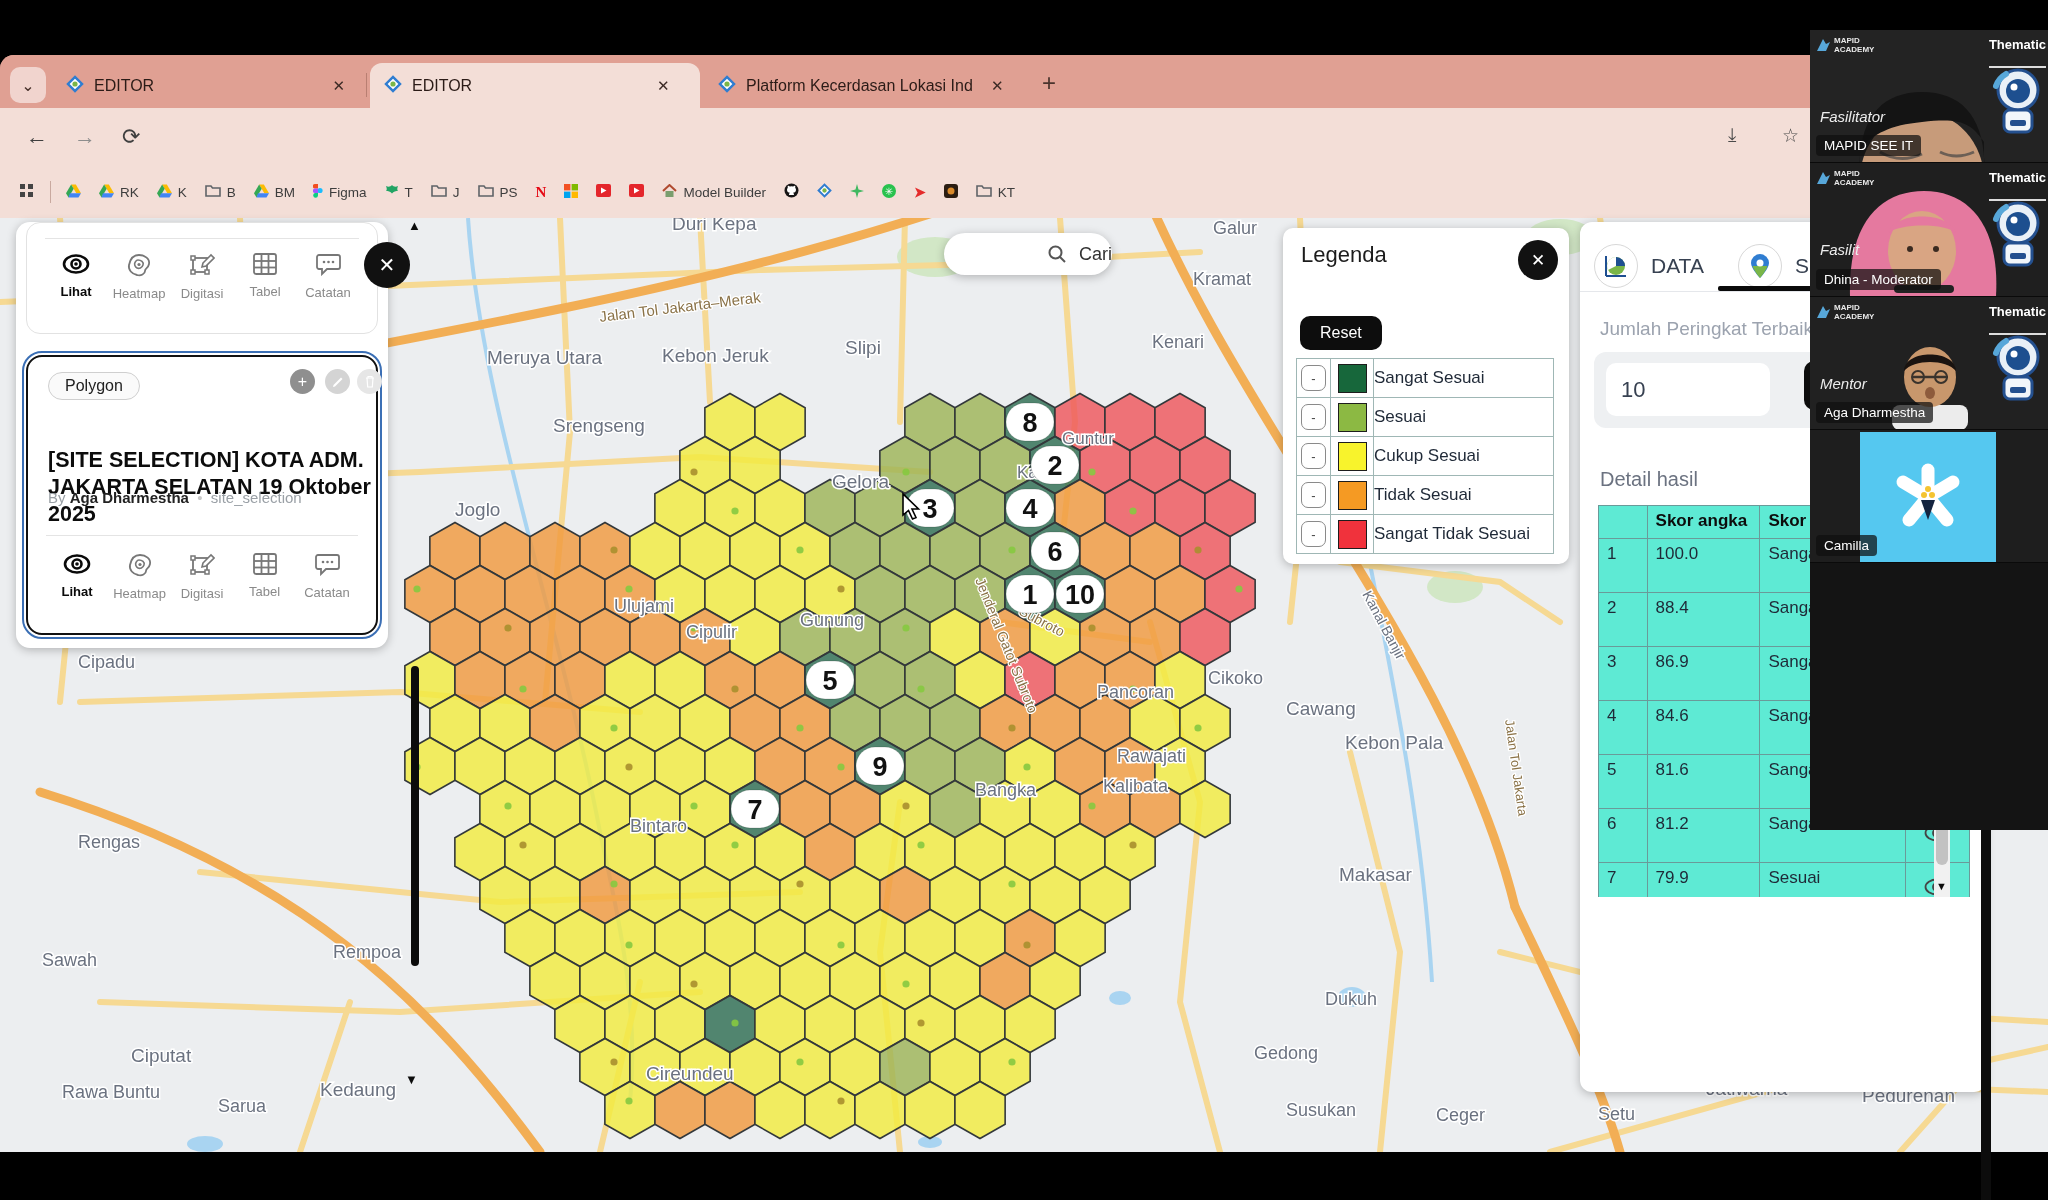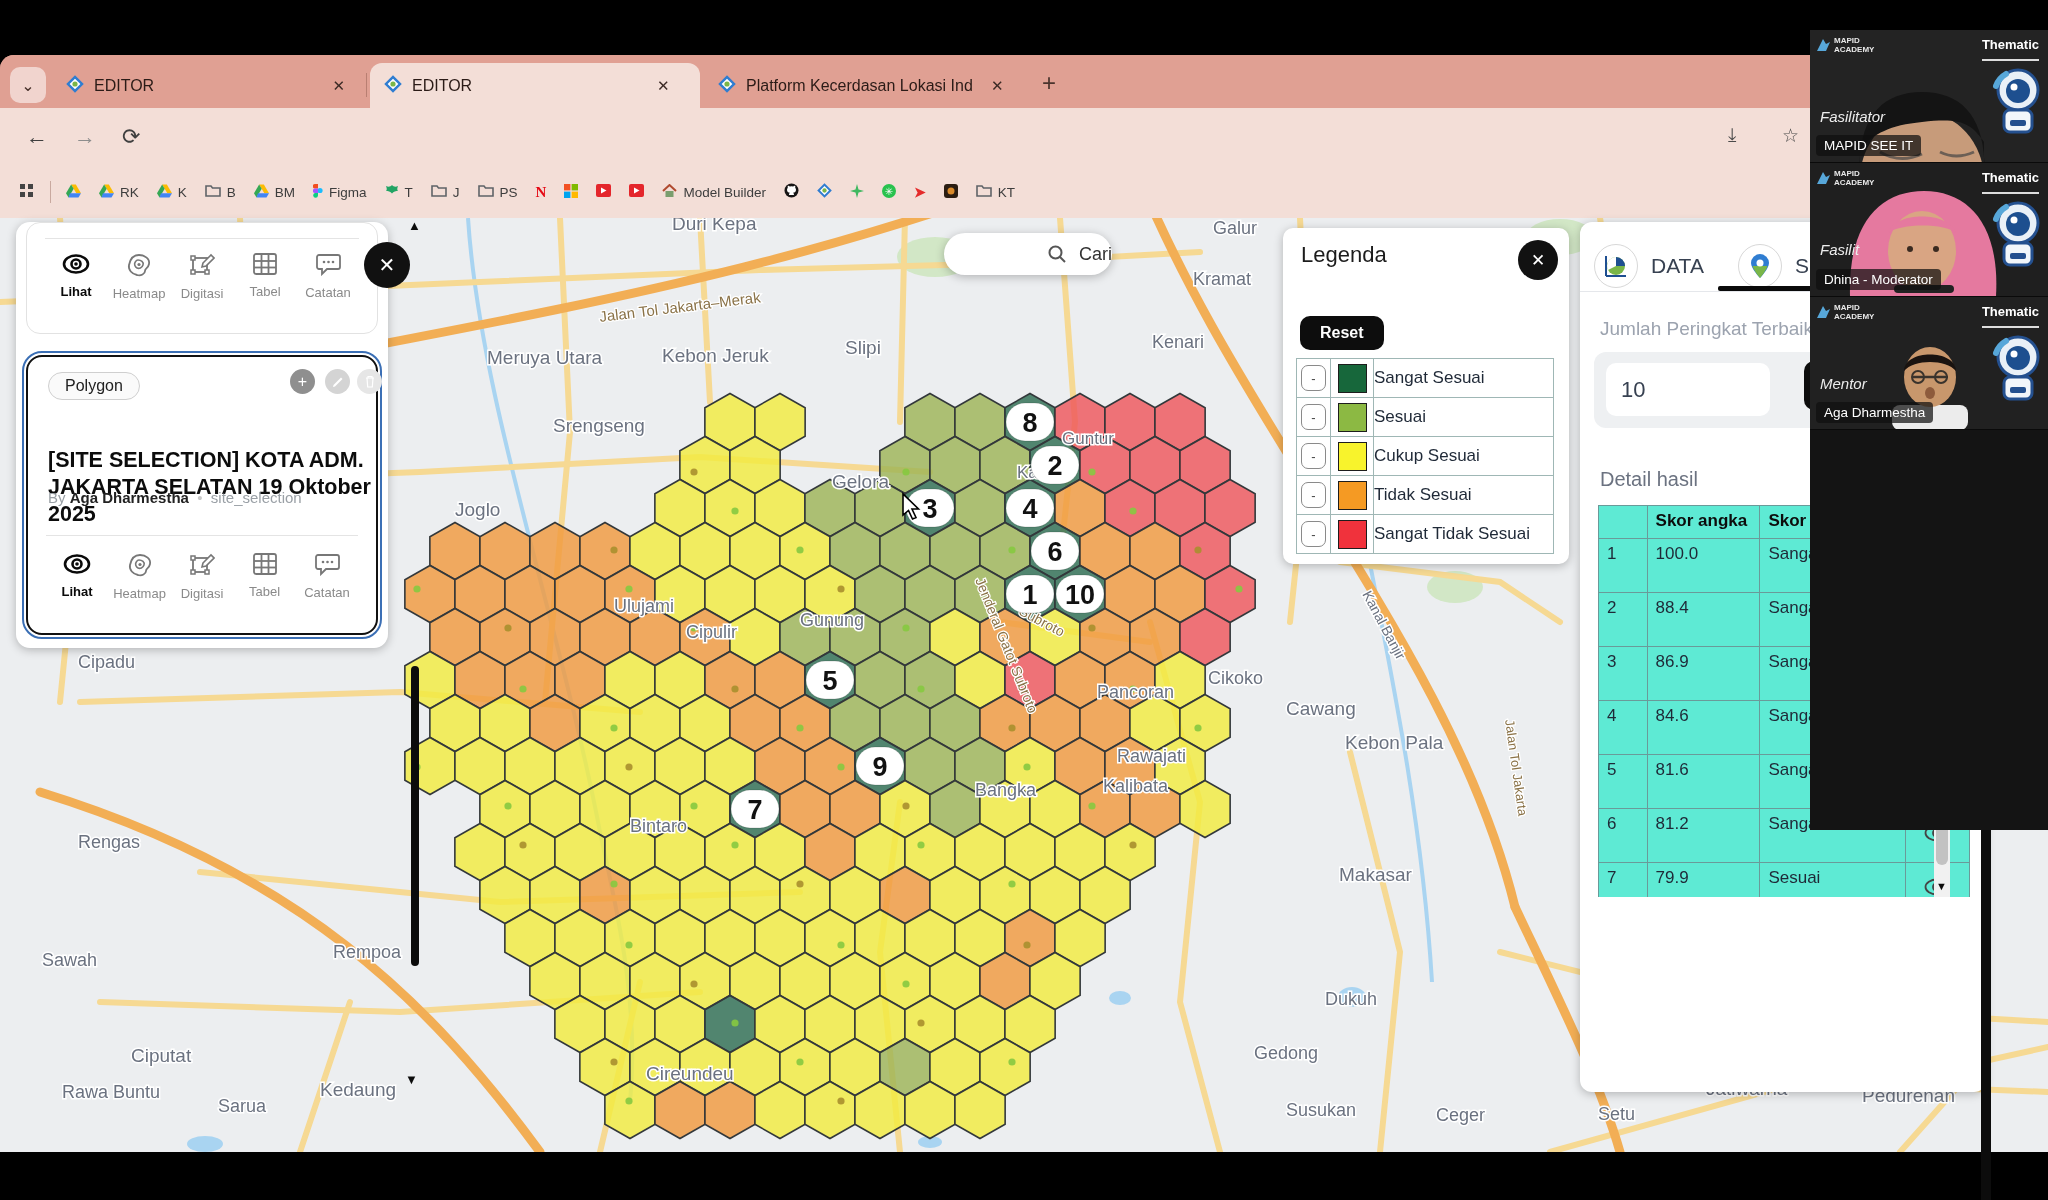--- a/index.html
+++ b/index.html
@@ -51,21 +51,21 @@
   #byline{position:absolute;left:20px;top:132px;font-size:15px;color:#9aa0a6;}
   #byline b{color:#222;}
   .cbtn{position:absolute;top:12px;width:25px;height:25px;border-radius:50%;display:flex;align-items:center;justify-content:center;color:#fff;}
   .divline{position:absolute;left:18px;right:18px;height:1px;background:#e4e4e4;}
   
   #searchpill{left:944px;top:233px;width:168px;height:42px;border-radius:21px;display:flex;align-items:center;justify-content:flex-end;gap:12px;}
   #searchtext{font-size:18px;color:#333;}
   
   #legend{left:1283px;top:228px;width:286px;height:336px;border-radius:10px;}
   #legendtitle{position:absolute;left:18px;top:14px;font-size:22px;color:#1c1c1c;}
-  #resetbtn{position:absolute;left:17px;top:88px;background:#0d0d0d;color:#fff;font-size:16px;font-weight:bold;
+  #resetbtn{position:absolute;left:17px;top:88px;background:#0d0d0d;color:#fff;font-size:16px;font-weight:normal;
             border-radius:10px;padding:8px 20px;}
   #legendtable{position:absolute;left:13px;top:130px;width:258px;border-collapse:collapse;}
   #legendtable td{border:1px solid #9fb7b5;height:38px;padding:0;}
   .minusbtn{width:23px;height:24px;border:1.5px solid #8a8a8a;border-radius:7px;background:#fff;font-size:13px;color:#444;
             display:flex;align-items:center;justify-content:center;margin:0 auto;}
   .swatch{width:27px;height:27px;border:1.5px solid #1d1d1d;margin:0 auto;}
   .legtext{font-size:17px;color:#1f2937;padding-left:12px;}
   
   #datapanel{left:1580px;top:222px;width:406px;height:870px;border-radius:12px;}
   .dtab{position:absolute;top:22px;display:flex;align-items:center;gap:13px;}
@@ -90,21 +90,21 @@
   .pscroll{position:absolute;left:401px;top:340px;width:10px;height:745px;}
   .pscroll .thumb{position:absolute;left:0;width:10px;border-radius:5px;background:#0c0c0c;}
   .arrowglyph{position:absolute;font-size:13px;color:#0c0c0c;}
   
   #lscrollthumb{position:absolute;left:411px;top:666px;width:8px;height:300px;background:#0b0b0b;border-radius:4px;}
   
   #videostrip{position:absolute;left:1810px;top:30px;width:238px;height:800px;display:flex;flex-direction:column;background:#141414;}
   .vtile{position:relative;width:238px;height:133.3px;background:#1e1e1e;overflow:hidden;border-bottom:1px solid #0a0a0a;box-sizing:border-box;}
   .vbrand{position:absolute;left:7px;top:6px;display:flex;align-items:center;gap:4px;}
   .vbrandtxt{color:#e8e8e8;font-size:8px;font-weight:bold;line-height:9px;}
-  .vtag{position:absolute;right:9px;top:7px;color:#fff;font-size:13px;font-weight:bold;border-bottom:2px solid #ddd;padding-bottom:7px;}
+  .vtag{position:absolute;right:2px;top:7px;color:#fff;font-size:13px;font-weight:bold;border-bottom:2px solid #ddd;padding-bottom:14px;}
   .vrole{position:absolute;left:10px;top:78px;color:#ececec;font-size:15px;font-style:italic;}
   .vname{position:absolute;left:6px;bottom:6px;background:rgba(15,15,15,.72);color:#fff;font-size:13.5px;
          padding:3px 8px;border-radius:4px;white-space:nowrap;}
   .vcenter{position:absolute;left:50%;top:50%;transform:translate(-50%,-50%);color:#fff;font-size:20px;font-weight:bold;}
   .bluebox{position:absolute;left:50px;top:2px;width:136px;height:130px;background:#55c8f0;display:flex;align-items:center;justify-content:center;}
   .blackbox{position:absolute;left:50px;top:2px;width:136px;height:129px;background:#000;}
 </style>
 </head>
 <body>
 
@@ -1100,15 +1100,33 @@
           <circle cx="34" cy="26" r="20" fill="#e9f0f7" stroke="#24508f" stroke-width="3"></circle>
           <circle cx="34" cy="27" r="12" fill="#1d4f8f"></circle>
           <circle cx="30" cy="23" r="3.5" fill="#fff"></circle>
           <path d="M12,22 a22,22 0 0 1 10,-12" fill="none" stroke="#57a7d9" stroke-width="6" stroke-linecap="round"></path>
           <rect x="20" y="46" width="28" height="22" rx="6" fill="#f2f6fa" stroke="#24508f" stroke-width="3"></rect>
           <rect x="26" y="56" width="16" height="6" rx="2" fill="#24508f"></rect>
         </svg>
         <div class="vrole">Mentor</div>
         <div class="vname">Aga Dharmestha</div>
       </div>
+      <div class="vtile">
+        <div class="bluebox">
+          <svg width="70" height="70" viewBox="0 0 70 70">
+            <g stroke="#fff" stroke-width="13" stroke-linecap="round">
+              <line x1="35" y1="35" x2="35" y2="8"></line>
+              <line x1="35" y1="35" x2="10" y2="20"></line>
+              <line x1="35" y1="35" x2="60" y2="20"></line>
+              <line x1="35" y1="35" x2="16" y2="58"></line>
+              <line x1="35" y1="35" x2="54" y2="58"></line>
+            </g>
+            <polygon points="28,38 42,38 35,58" fill="#14243f"></polygon>
+            <circle cx="31" cy="33" r="3" fill="#f4c430"></circle>
+            <circle cx="39" cy="33" r="3" fill="#f4c430"></circle>
+            <circle cx="35" cy="27" r="3" fill="#f4c430"></circle>
+          </svg>
+        </div>
+        <div class="vname">Camilla</div>
+      </div>
     </div>
 
 </div>
 
 </body></html>

